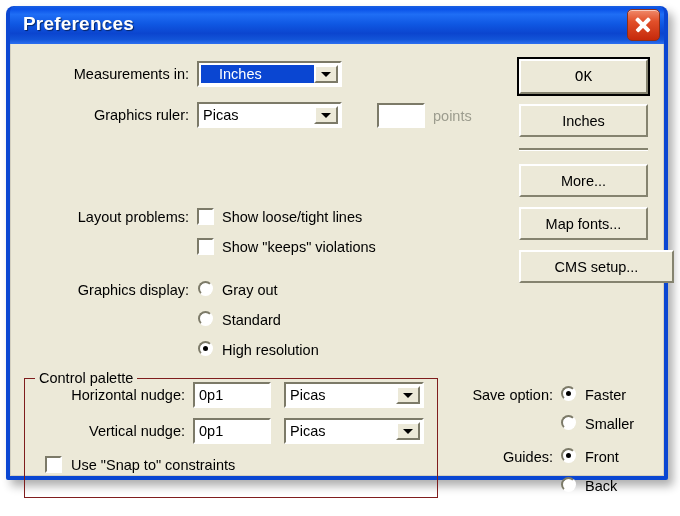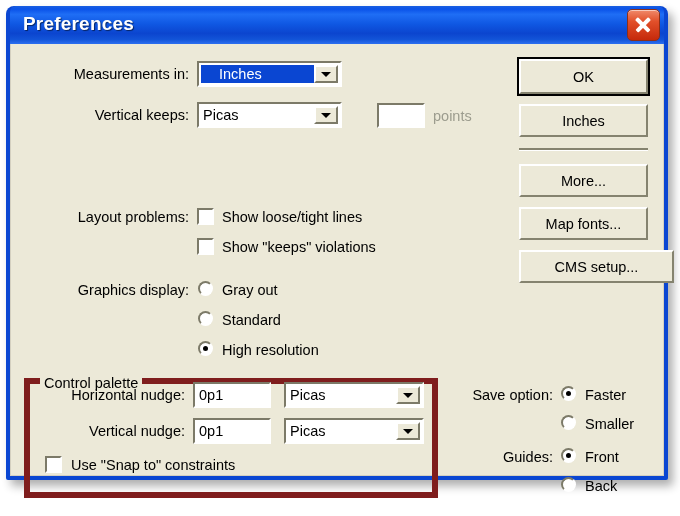--- a/index.html
+++ b/index.html
@@ -161,20 +161,21 @@
     color: #000000;
     display: flex;
     align-items: center;
     justify-content: center;
     cursor: pointer;
     font-family: "Liberation Sans", sans-serif;
   }
   .btn.default {
     outline: 2px solid #000000;
     outline-offset: 0px;
+    font-family: Liberation Mono, monospace;
   }
 
   .separator {
     position: absolute;
     height: 2px;
     background: #85836f;
     border-bottom: 1px solid #ffffff;
   }
 
   
@@ -211,21 +212,21 @@
     width: 5px;
     height: 5px;
     margin: -2.5px 0 0 -2.5px;
     border-radius: 50%;
     background: #000000;
   }
 
   
   .groupbox {
     position: absolute;
-    border: 6px solid #7f1d1d;
+    border: 1px solid #7f1d1d;
     box-sizing: border-box;
   }
   .groupbox > .gb-title {
     position: absolute;
     top: -9px;
     left: 10px;
     padding: 0 4px;
     background: #ece9d8;
     font-size: 14.5px;
     color: #000000;
@@ -246,21 +247,21 @@
   </div>
 
   <div id="client">
 
     <div class="lbl right" style="left:18px; top:22px; width:160px;">Measurements in:</div>
     <div class="field" style="left:186px; top:17px; width:145px; height:26px;">
       <div class="val sel">Inches</div>
       <div class="arrow-btn"></div>
     </div>
 
-    <div class="lbl right" style="left:18px; top:63px; width:160px;">Vertical keeps:</div>
+    <div class="lbl right" style="left:18px; top:63px; width:160px;">Graphics ruler:</div>
     <div class="field" style="left:186px; top:58px; width:145px; height:26px;">
       <div class="val">Picas</div>
       <div class="arrow-btn"></div>
     </div>
 
     <div class="field" style="left:366px; top:59px; width:48px; height:25px;">
       <div class="val"></div>
     </div>
     <div class="lbl disabled" style="left:422px; top:64px;">points</div>
 

